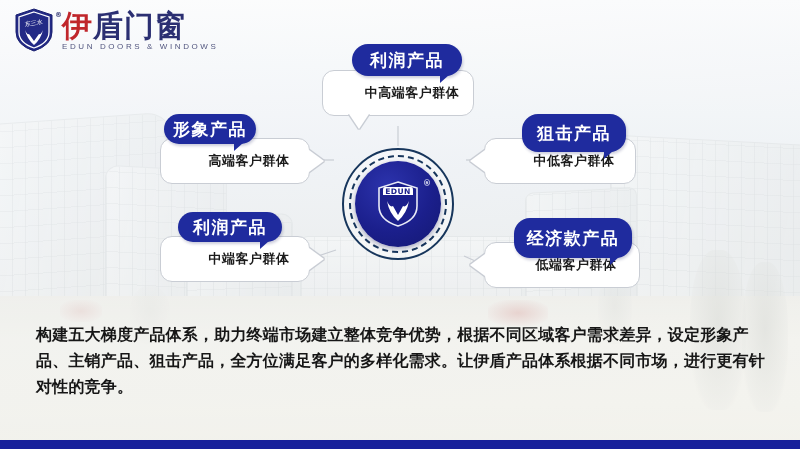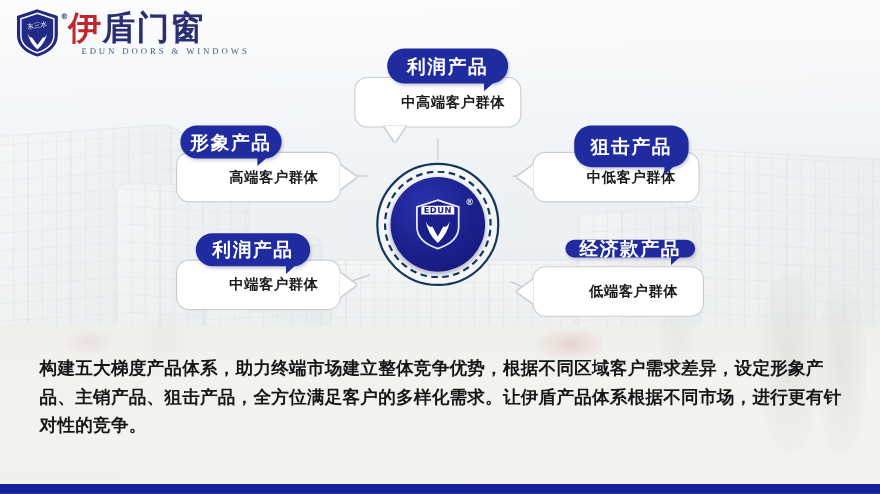--- a/index.html
+++ b/index.html
@@ -94,28 +94,27 @@
     font-family: Liberation Serif, serif;
     font-size: 30px;
     font-weight: 700;
     color: #2b2f72;
     letter-spacing: 1px;
     line-height: 1.02;
     white-space: nowrap;
   }
   .logo-cn .accent { color: #c0262b; }
   .logo-en {
-    font-family: Liberation Serif, serif;
+    font-family: Liberation Sans, sans-serif;
     font-size: 8px;
     letter-spacing: 2.6px;
     color: #51557e;
     text-align: left;
     margin-top: 1px;
     white-space: nowrap;
-    margin-left: 12px;
   }
 
   
   .center-emblem {
     position: absolute;
     left: 342px;
     top: 148px;
     width: 112px;
     height: 112px;
     z-index: 22;
@@ -247,21 +246,21 @@
   #callout-sniper      { left: 484px; top: 114px; }
   #callout-sniper .callout-body { width: 152px; height: 46px; margin-top: 24px; }
   #callout-sniper .callout-head { left: 38px; top: 0; width: 104px; height: 38px; }
 
   #callout-main        { left: 160px; top: 212px; }
   #callout-main .callout-body { width: 150px; height: 46px; margin-top: 24px; }
   #callout-main .callout-head { left: 18px; top: 0; width: 104px; height: 30px; }
 
   #callout-economy     { left: 484px; top: 218px; }
   #callout-economy .callout-body { width: 156px; height: 46px; margin-top: 24px; }
-  #callout-economy .callout-head { left: 30px; top: 0; width: 118px; height: 16px; }
+  #callout-economy .callout-head { left: 30px; top: 0; width: 118px; height: 40px; }
 
   
   .paragraph {
     position: absolute;
     left: 36px;
     top: 322px;
     width: 740px;
     z-index: 35;
     font-family: "DejaVu Sans", sans-serif;
     font-size: 16px;

